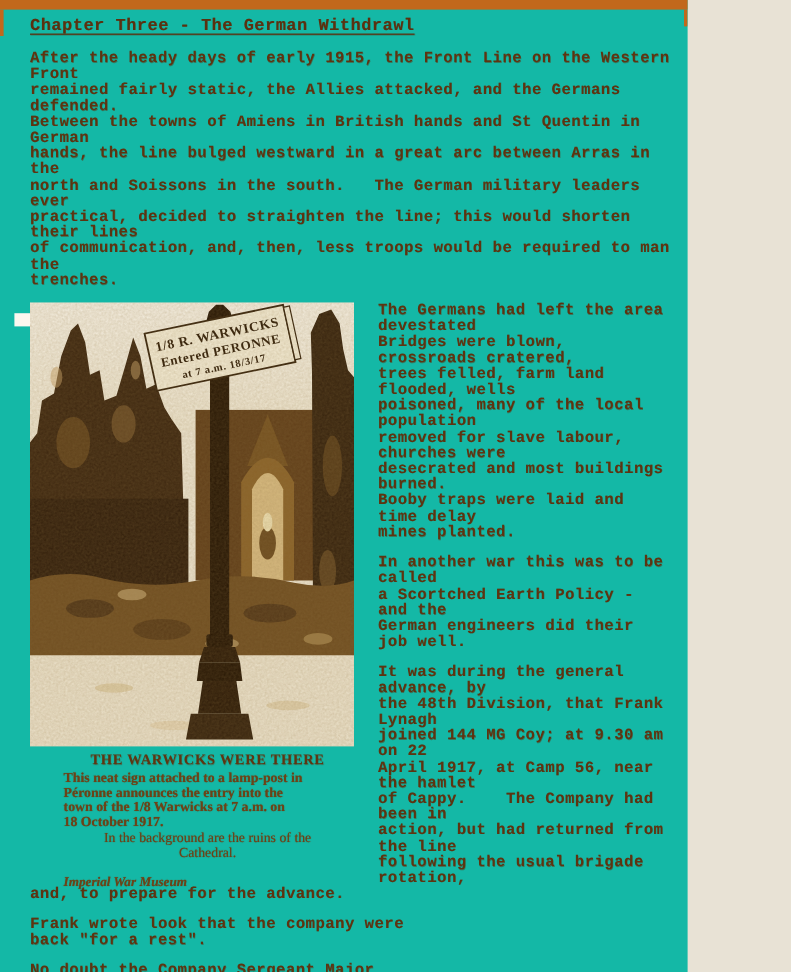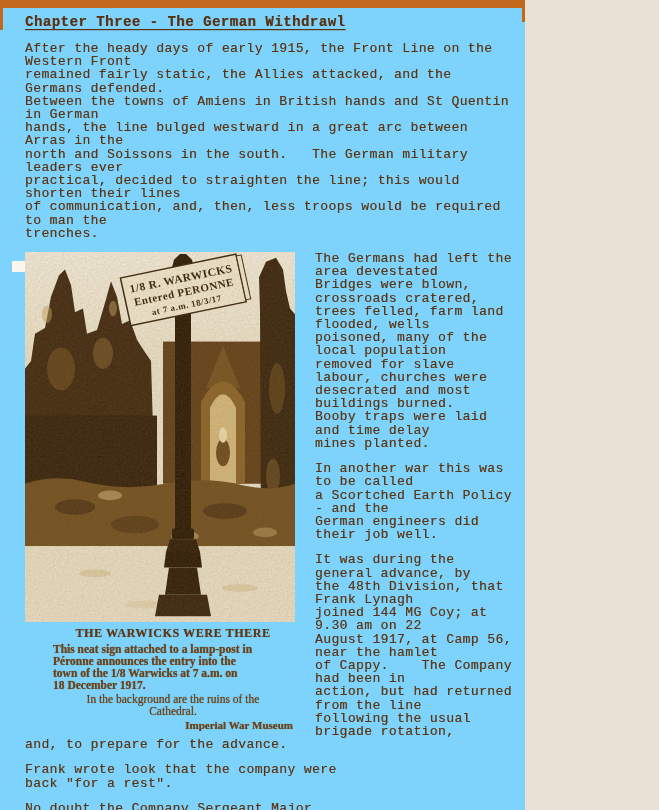--- a/index.html
+++ b/index.html
@@ -1,38 +1,38 @@
 <!DOCTYPE html>
 <html><head>
 <meta charset="utf-8">
 <style>
   html,body { margin:0; padding:0; background:#e8e2d5; }
   .page {
-    position:relative; width:525px; height:810px;
-    background:#7dd3fc;
+    position:relative; width:573px; height:810px;
+    background:#14b8a6;
     font-family:"Liberation Mono","DejaVu Sans Mono",monospace;
     overflow:hidden;
   }
   .top-bar { position:absolute; left:0; top:0; width:659px; height:8px; background:#c1681c; }
   .edge-mark-left { position:absolute; left:0; top:8px; width:3px; height:22px; background:#c1681c; }
   .edge-mark-right { position:absolute; right:0; top:8px; width:3px; height:14px; background:#c1681c; }
   .scan-strip { position:absolute; left:12px; top:261px; width:118px; height:11px; background:#fbf7ef; }
 
   .content { position:relative; padding:14px 12px 6px 25px; }
 
   .doc-title {
     margin:0 0 12px 0;
     font-size:14px; font-weight:700; line-height:16px;
     color:#5a3110; letter-spacing:0.5px;
     text-decoration:underline; text-underline-offset:3px;
     text-shadow:0.4px 0.4px 0.5px rgba(90,49,16,0.55);
   }
   .body-par {
     margin:0 0 12px 0;
-    font-size:13px; font-weight:400; line-height:13.2px;
+    font-size:13px; font-weight:700; line-height:13.2px;
     letter-spacing:0.4px; color:#5d3411;
     white-space:pre-wrap;
     text-shadow:0.35px 0.35px 0.45px rgba(93,52,17,0.5);
   }
   .two-col { overflow:visible; }
   .photo-figure {
     float:left; width:270px; height:476px;
     margin:0 20px 0 0; padding:0;
   }
   .photo-svg { display:block; width:270px; height:370px; }
@@ -48,23 +48,23 @@
     font-weight:700; font-size:11.5px; line-height:12px; color:#6b4318;
     white-space:pre-wrap; text-shadow:0 0 0.9px rgba(107,67,24,0.85);
   }
   .cap-body2 {
     margin-top:2px; text-align:center;
     font-family:"Liberation Serif","DejaVu Serif",serif;
     font-weight:400; font-size:11.5px; line-height:12px; color:#6b4318;
     white-space:pre-wrap; text-shadow:0 0 0.9px rgba(107,67,24,0.85);
   }
   .cap-credit {
-    margin-top:2px; text-align:right;
+    margin-top:12px; text-align:left;
     font-family:"Liberation Serif","DejaVu Serif",serif;
-    font-weight:700; font-size:11px; line-height:12px;
+    font-weight:700; font-style:italic; font-size:11px; line-height:12px;
     color:#6b4318; text-shadow:0 0 0.9px rgba(107,67,24,0.85);
   }
   .sign-text {
     font-family:"Liberation Serif","DejaVu Serif",serif;
     font-weight:700; fill:#2c1a06; letter-spacing:0.5px;
   }
 </style>
 </head>
 <body>
 
@@ -163,42 +163,42 @@
           </g>
 
           <rect x="0" y="0" width="270" height="380" filter="url(#grain)" opacity="0.3"></rect>
         </svg>
 
         <figcaption>
           <div class="cap-title">THE WARWICKS WERE THERE</div>
           <div class="cap-body">This neat sign attached to a lamp-post in
 Péronne announces the entry into the
 town of the 1/8 Warwicks at 7 a.m. on
-18 December 1917.</div>
+18 October 1917.</div>
           <div class="cap-body2">In the background are the ruins of the
 Cathedral.</div>
           <div class="cap-credit">Imperial War Museum</div>
         </figcaption>
       </figure>
 
       <p class="body-par">The Germans had left the area devestated
 Bridges were blown, crossroads cratered,
 trees felled, farm land flooded, wells
 poisoned, many of the local population
 removed for slave labour, churches were
 desecrated and most buildings burned.
 Booby traps were laid and time delay
 mines planted.</p>
       <p class="body-par">In another war this was to be called
 a Scortched Earth Policy - and the
 German engineers did their job well.</p>
       <p class="body-par">It was during the general advance, by
 the 48th Division, that Frank Lynagh
 joined 144 MG Coy; at 9.30 am on 22
-August 1917, at Camp 56, near the hamlet
+April 1917, at Camp 56, near the hamlet
 of Cappy.    The Company had been in
 action, but had returned from the line
 following the usual brigade rotation,
 and, to prepare for the advance.</p>
       <p class="body-par">Frank wrote look that the company were
 back "for a rest".</p>
       <p class="body-par">No doubt the Company Sergeant Major
 gave the ten new men a good look over,
 and once the company clerk had taken
 their particulars; sent them to their

